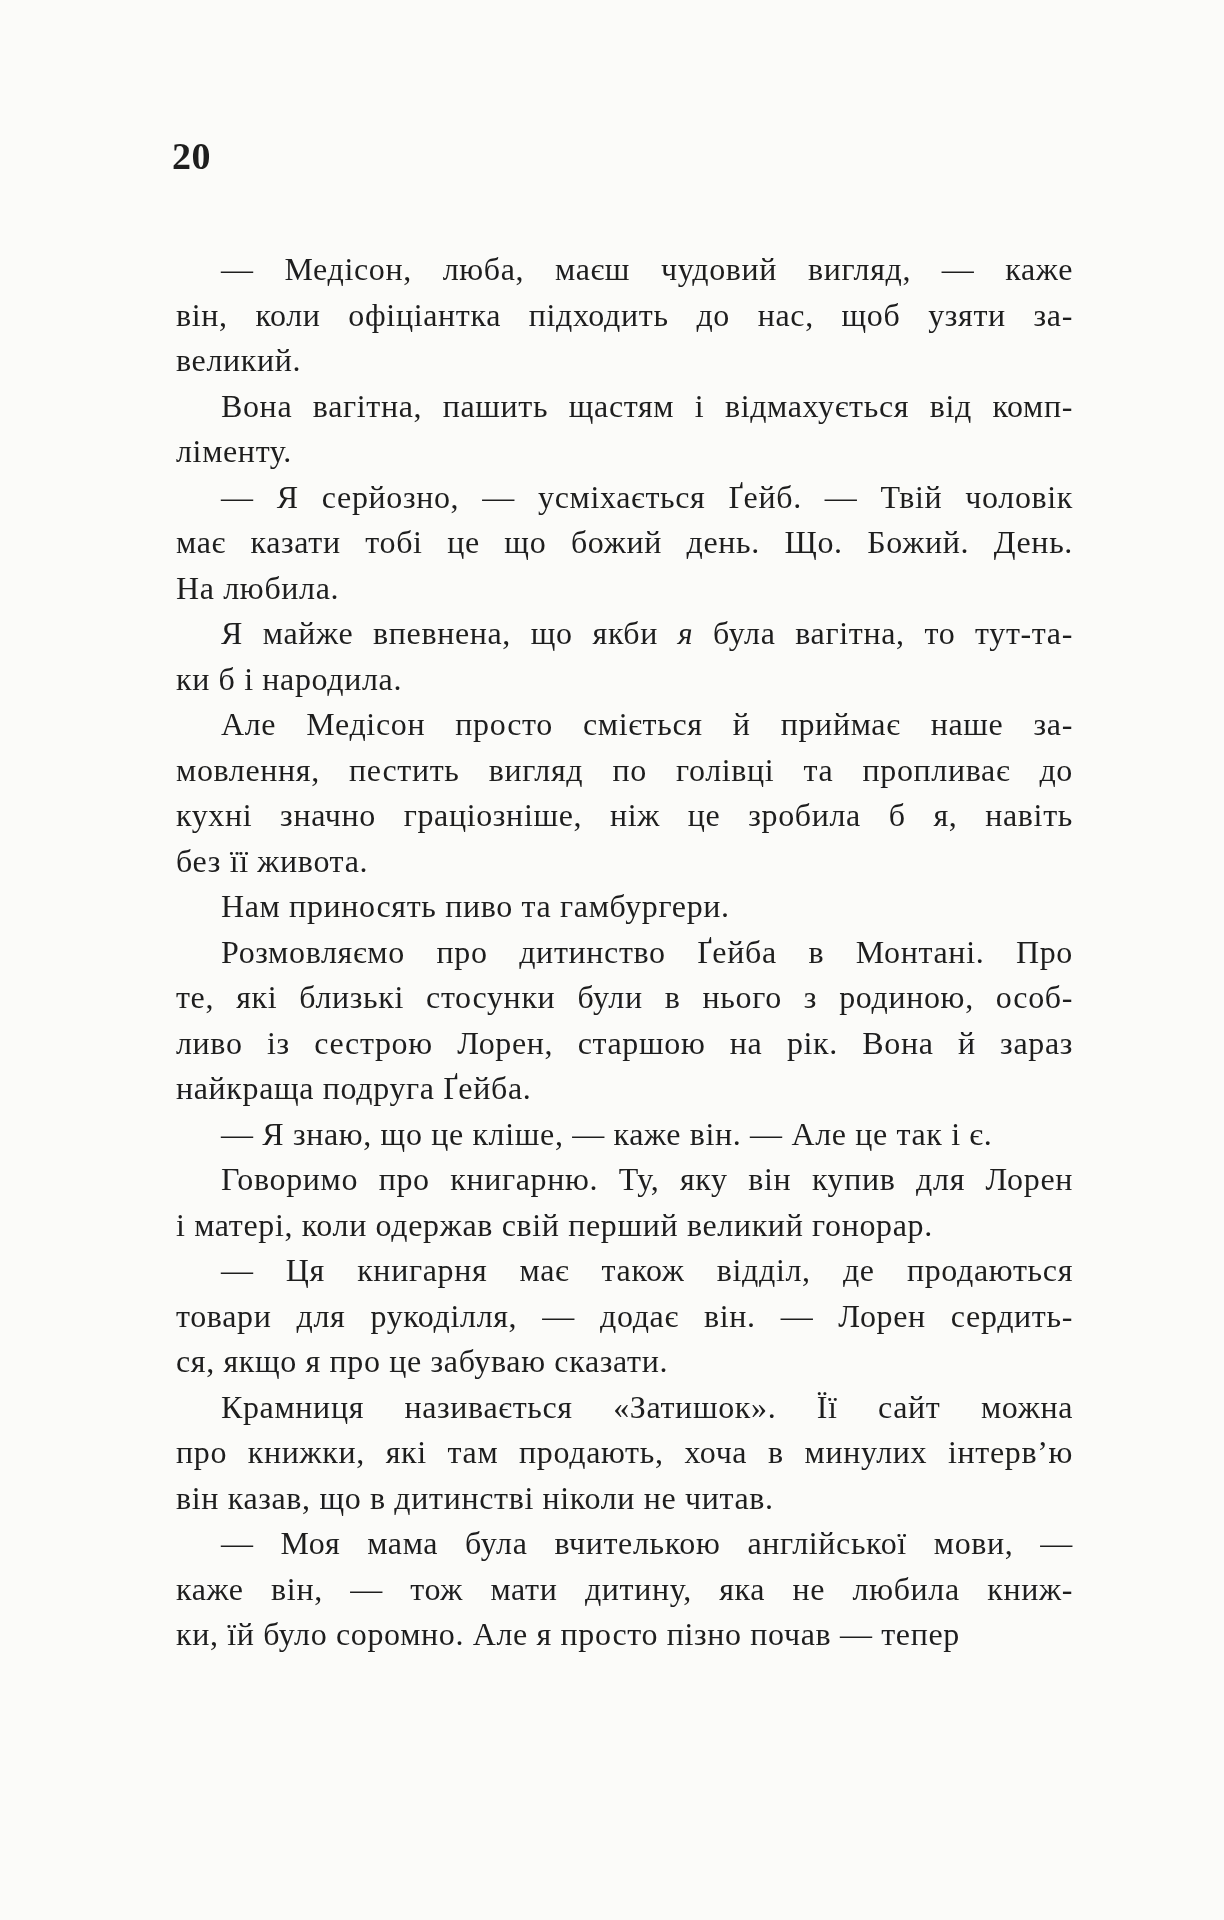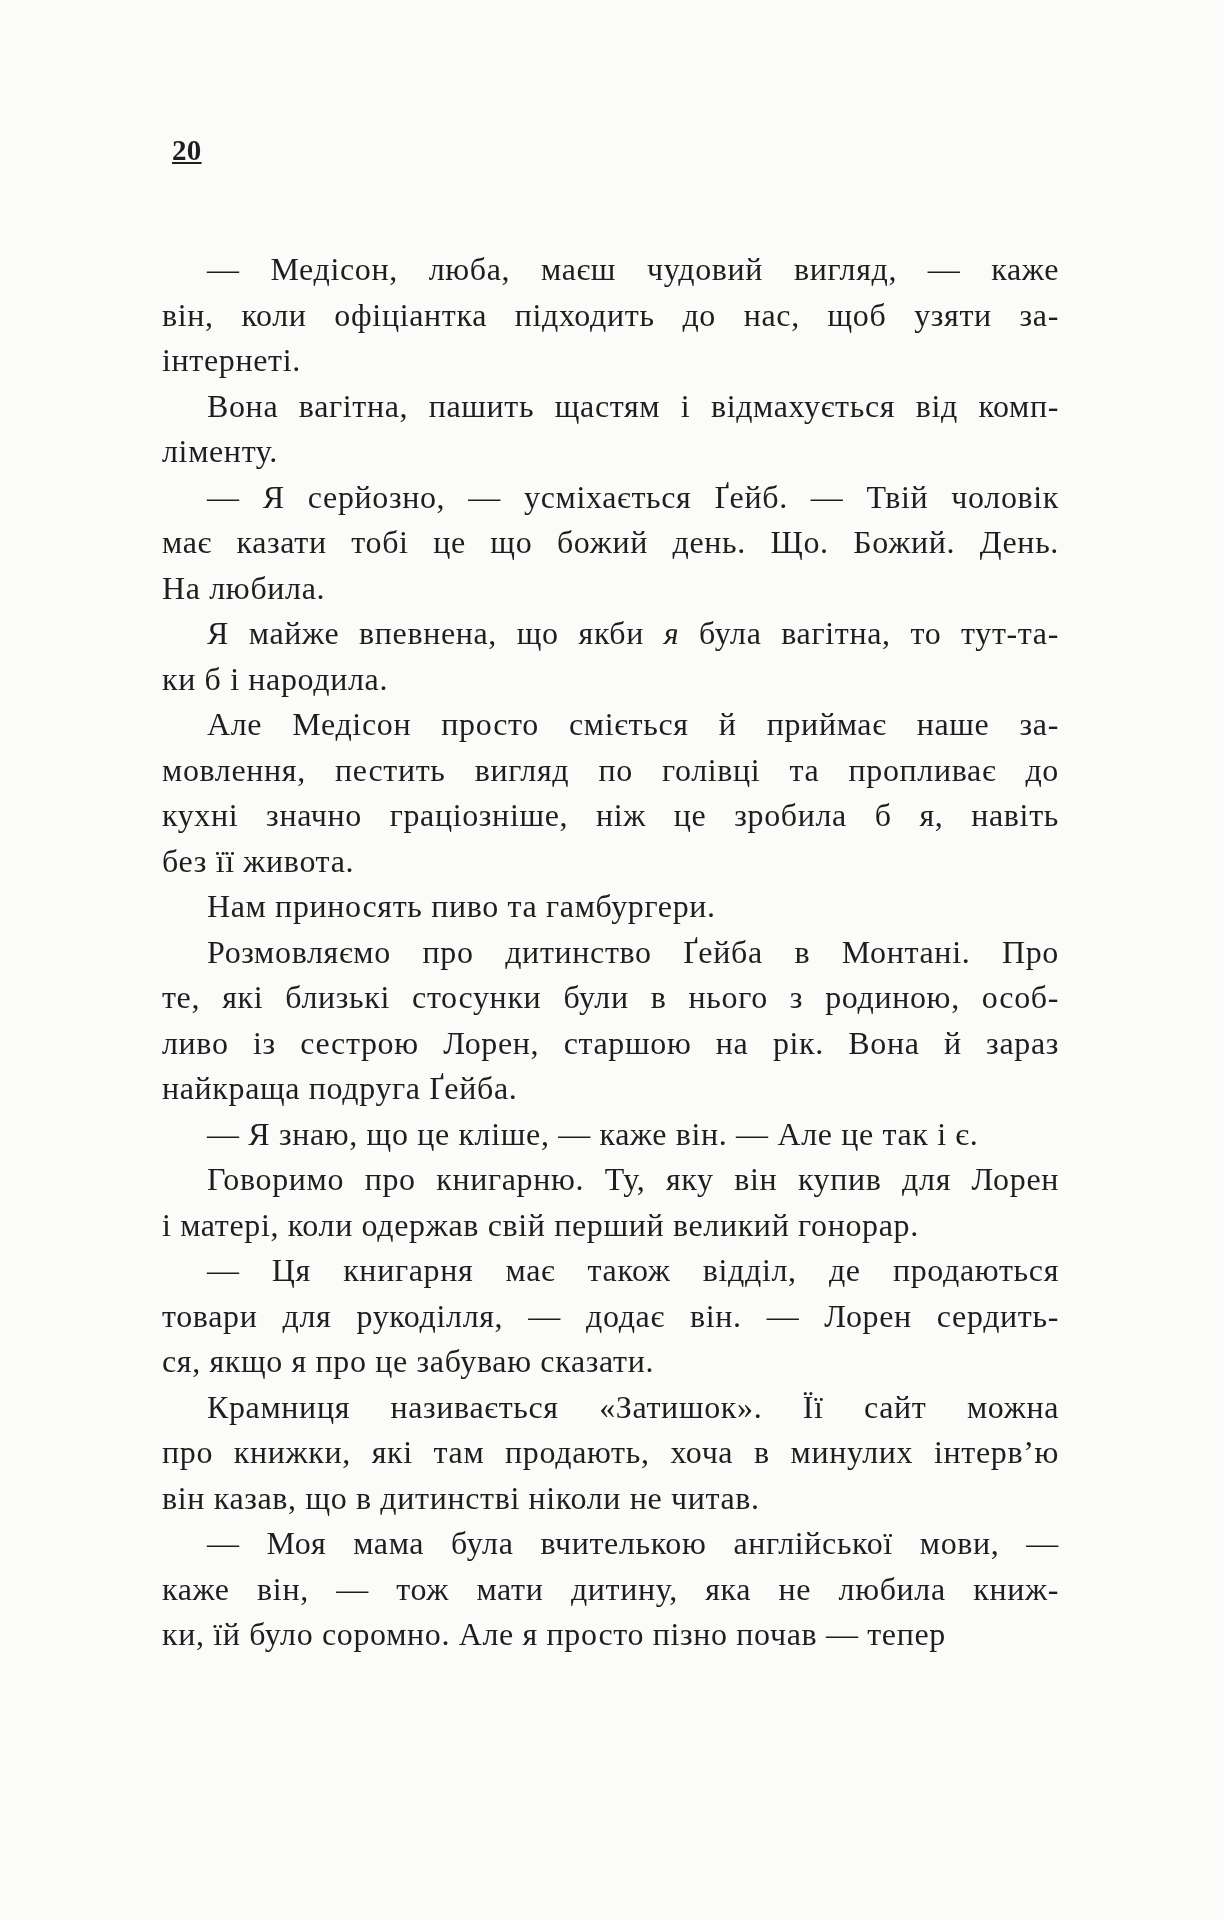--- a/index.html
+++ b/index.html
@@ -16,28 +16,27 @@
     overflow: hidden;
   }
   .book-page {
     position: absolute;
     inset: 0;
   }
   .page-number {
     position: absolute;
     left: 172px;
     top: 134px;
-    font-size: 29px;
+    font-size: 38px;
     font-weight: bold;
     letter-spacing: 0.01em;
-    text-decoration: underline;
   }
   .page-text {
     position: absolute;
-    left: 162px;
+    left: 176px;
     top: 247px;
     width: 897px;
   }
   .line {
     font-size: 32px;
     line-height: 45.5px;
     letter-spacing: 0.02em;
     text-align: justify;
     text-align-last: justify;
     white-space: normal;
@@ -53,21 +52,21 @@
   }
 </style>
 </head>
 <body>
 
 <div class="book-page">
   <div class="page-number">20</div>
   <div class="page-text">
       <div class="line first">— Медісон, люба, маєш чудовий вигляд, — каже</div>
       <div class="line">він, коли офіціантка підходить до нас, щоб узяти за-</div>
-      <div class="line last">інтернеті.</div>
+      <div class="line last">великий.</div>
       <div class="line first">Вона вагітна, пашить щастям і відмахується від комп-</div>
       <div class="line last">ліменту.</div>
       <div class="line first">— Я серйозно, — усміхається Ґейб. — Твій чоловік</div>
       <div class="line">має казати тобі це що божий день. Що. Божий. День.</div>
       <div class="line last">На любила.</div>
       <div class="line first"><span>Я майже впевнена, що якби </span><em>я</em><span> була вагітна, то тут-та-</span></div>
       <div class="line last">ки б і народила.</div>
       <div class="line first">Але Медісон просто сміється й приймає наше за-</div>
       <div class="line">мовлення, пестить вигляд по голівці та пропливає до</div>
       <div class="line">кухні значно граціозніше, ніж це зробила б я, навіть</div>

